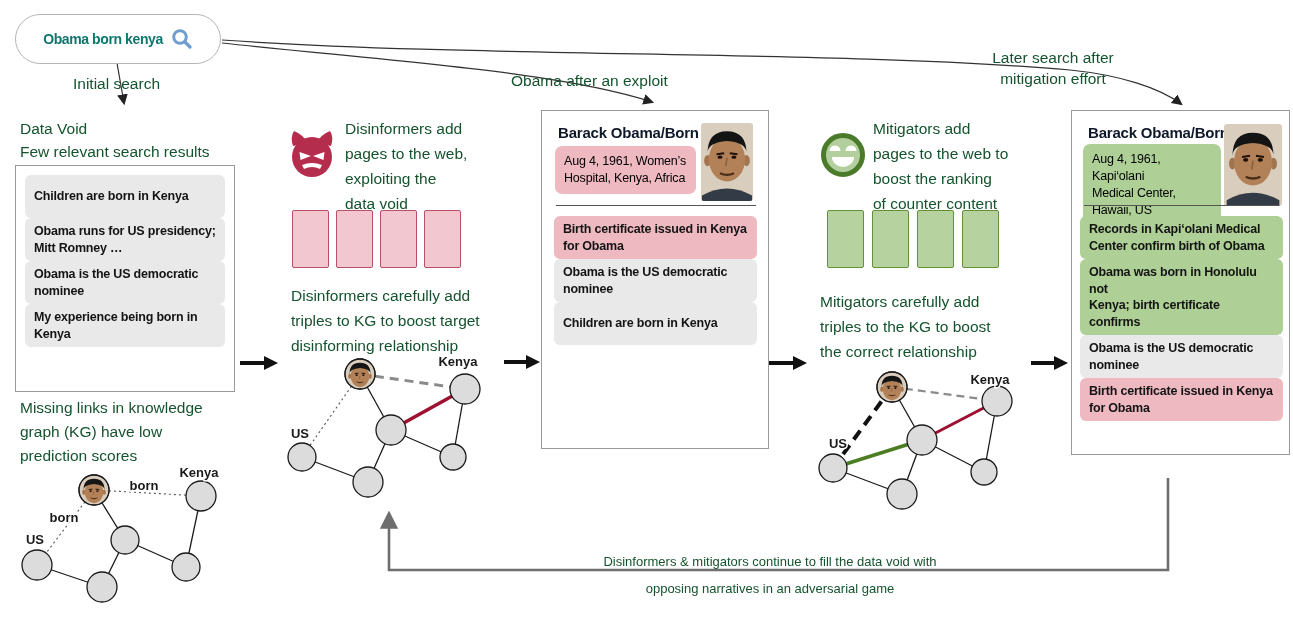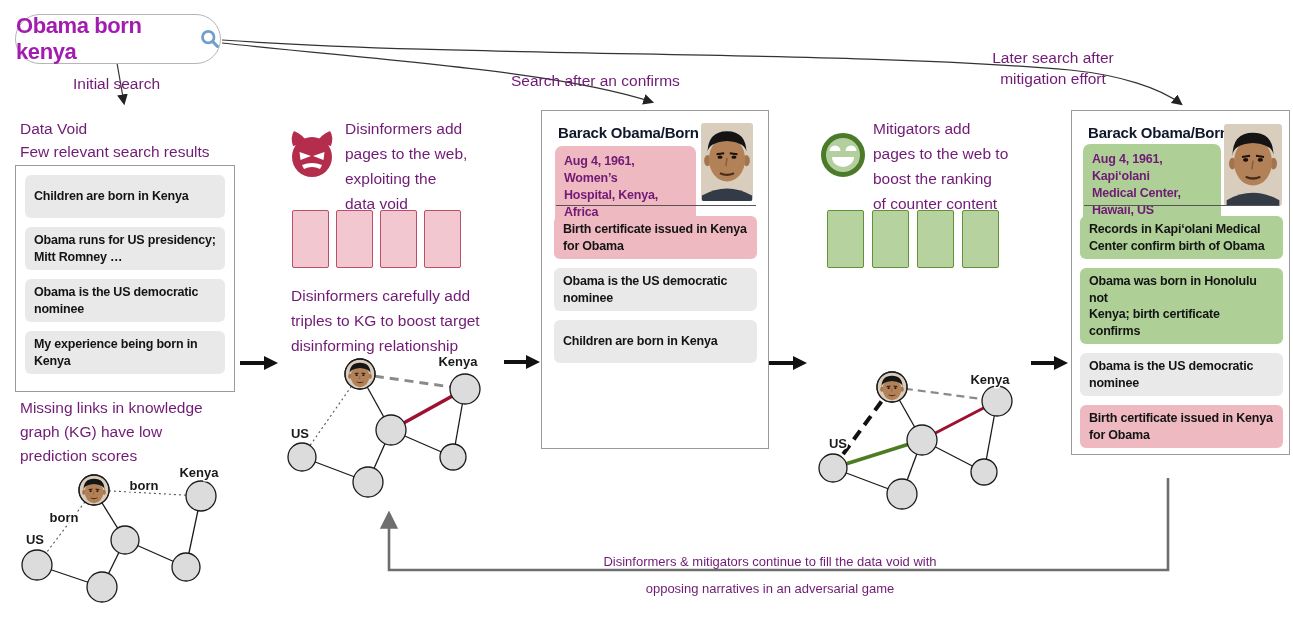--- a/index.html
+++ b/index.html
@@ -1,35 +1,35 @@
 <!DOCTYPE html>
 <html><head>
 <meta charset="utf-8">
 <style>
   html,body{margin:0;padding:0;background:#fff;}
   .canvas{position:relative;width:1293px;height:617px;overflow:hidden;
           font-family:"Liberation Sans",sans-serif;color:#2d2d2d;background:#fff;}
   svg.overlay{position:absolute;left:0;top:0;width:1293px;height:617px;z-index:1;pointer-events:none;}
   .abs{position:absolute;z-index:2;}
-  .lbl{position:absolute;z-index:2;font-size:15.5px;line-height:25px;color:#701a75;white-space:pre-line;}
+  .lbl{position:absolute;z-index:2;font-size:15.5px;line-height:25px;color:#14532d;white-space:pre-line;}
   .searchbox{position:absolute;z-index:2;left:15px;top:14px;width:206px;height:50px;
              border:1.5px solid #b5b5b5;border-radius:27px;background:#fff;
              display:flex;align-items:center;justify-content:center;gap:8px;box-sizing:border-box;}
-  .query{font-size:22px;font-weight:bold;letter-spacing:-0.4px;color:#a21caf;}
+  .query{font-size:14px;font-weight:bold;letter-spacing:-0.4px;color:#0f766e;}
   .panel{position:absolute;z-index:2;background:#fff;border:1px solid #9a9a9a;box-sizing:border-box;}
-  .cards{position:absolute;display:flex;flex-direction:column;gap:9px;}
+  .cards{position:absolute;display:flex;flex-direction:column;}
   .card{font-weight:bold;font-size:12.5px;line-height:1.32;letter-spacing:-0.2px;color:#141414;
         border-radius:6px;padding:5px 9px;min-height:43px;display:flex;align-items:center;
         box-sizing:border-box;white-space:pre-line;}
   .card.neutral{background:#e9e9e9;}
   .card.disinfo{background:#efb9c1;}
   .card.counter{background:#aed096;}
   .ptitle{position:absolute;color:#0f172a;font-weight:bold;font-size:15px;letter-spacing:-0.2px;}
-  .infobox{position:absolute;font-weight:bold;font-size:12.5px;line-height:1.35;letter-spacing:-0.2px;
-           color:#701a75;border-radius:7px;padding:7px 9px;white-space:pre-line;box-sizing:border-box;}
+  .infobox{position:absolute;font-weight:normal;font-size:12.5px;line-height:1.35;letter-spacing:-0.2px;
+           color:#000000;border-radius:7px;padding:7px 9px;white-space:pre-line;box-sizing:border-box;}
   .infobox.disinfo{background:#efb9c1;}
   .infobox.counter{background:#aed096;}
   .photo{position:absolute;overflow:hidden;border-radius:3px;}
   .divider{position:absolute;height:0;border-top:1.2px solid #555;}
   .pagerect{position:absolute;z-index:2;width:37px;height:58px;border-radius:2px;box-sizing:border-box;}
   .pagerect.pink{background:#f3c7cf;border:1.6px solid #b94f68;}
   .pagerect.green{background:#b6d29e;border:1.4px solid #62913a;}
   .kglabel{font:bold 13px "Liberation Sans",sans-serif;fill:#1a1a1a;paint-order:stroke;stroke:#fff;stroke-width:3px;}
   .center{text-align:center;}
 </style>
@@ -177,21 +177,21 @@
 
   <div class="searchbox">
     <span class="query">Obama born kenya</span>
     <svg width="22" height="22" viewBox="0 0 22 22">
       <circle cx="9" cy="9" r="6.3" fill="none" stroke="#6f9fce" stroke-width="3"></circle>
       <line x1="14" y1="14" x2="19" y2="19" stroke="#6f9fce" stroke-width="3.4" stroke-linecap="round"></line>
     </svg>
   </div>
 
   <div class="lbl" style="left:73px;top:71px;">Initial search</div>
-  <div class="lbl" style="left:511px;top:68px;">Search after an confirms</div>
+  <div class="lbl" style="left:511px;top:68px;">Obama after an exploit</div>
   <div class="lbl center" style="left:963px;top:47px;width:180px;line-height:21px;">Later search after
 mitigation effort</div>
   <div class="lbl center" style="left:540px;top:548px;width:460px;line-height:27px;font-size:13px;">Disinformers &amp; mitigators continue to fill the data void with
 opposing narratives in an adversarial game</div>
 
   <div class="lbl" style="left:20px;top:117px;line-height:23px;">Data Void
 Few relevant search results</div>
   <div class="panel" style="left:15px;top:165px;width:220px;height:227px;">
     <div class="cards" style="left:9px;top:9px;right:9px;">
 
@@ -255,20 +255,23 @@
     <path d="M15,28 a11,10 0 0 0 22,0 z" fill="#fff"></path>
   </svg>
   <div class="lbl" style="left:873px;top:116px;">Mitigators add
 pages to the web to
 boost the ranking
 of counter content</div>
   <div class="pagerect green" style="left:827px;top:210px;"></div>
   <div class="pagerect green" style="left:872px;top:210px;"></div>
   <div class="pagerect green" style="left:917px;top:210px;"></div>
   <div class="pagerect green" style="left:962px;top:210px;"></div>
+  <div class="lbl" style="left:820px;top:289px;">Mitigators carefully add
+triples to the KG to boost
+the correct relationship</div>
 
   <div class="panel" style="left:1071px;top:110px;width:219px;height:345px;">
     <div class="ptitle" style="left:16px;top:13px;">Barack Obama/Born</div>
     <div class="photo" style="left:152px;top:13px;width:58px;height:82px;">
       <svg width="100%" height="100%" viewBox="0 0 40 56" preserveAspectRatio="xMidYMid slice">
           <use href="#portrait"></use>
         </svg>
     </div>
     <div class="infobox counter" style="left:11px;top:33px;width:138px;">Aug 4, 1961, Kapi‘olani
 Medical Center, Hawaii, US</div>

